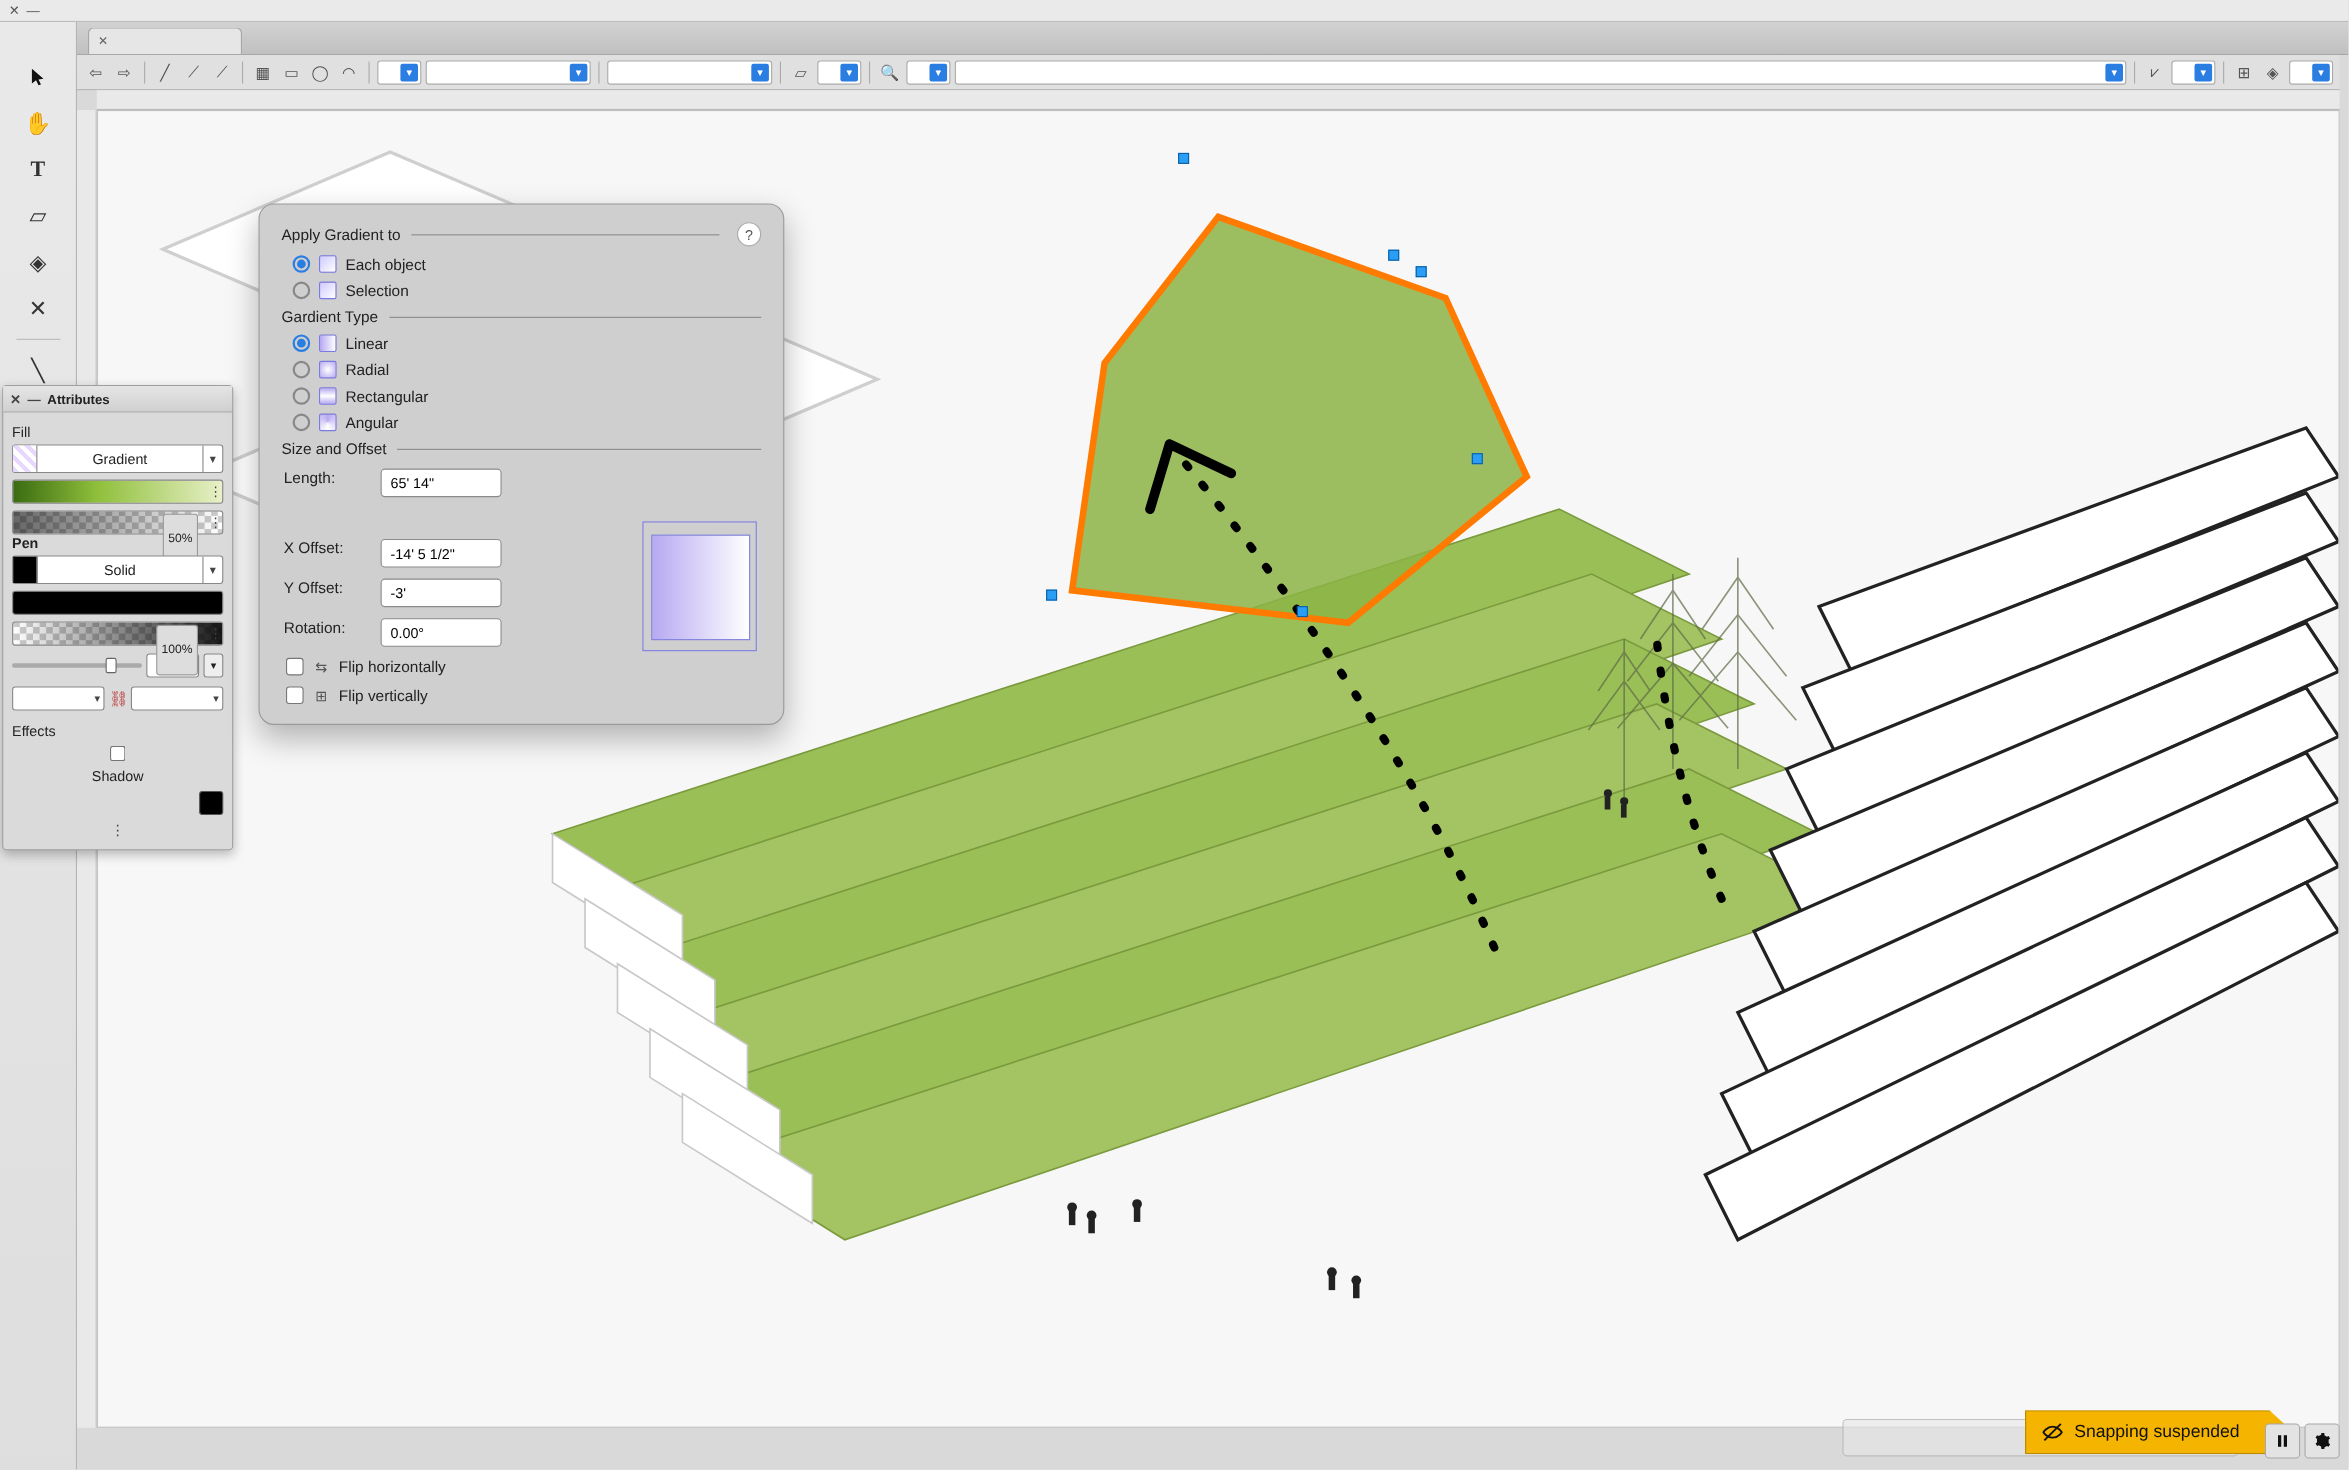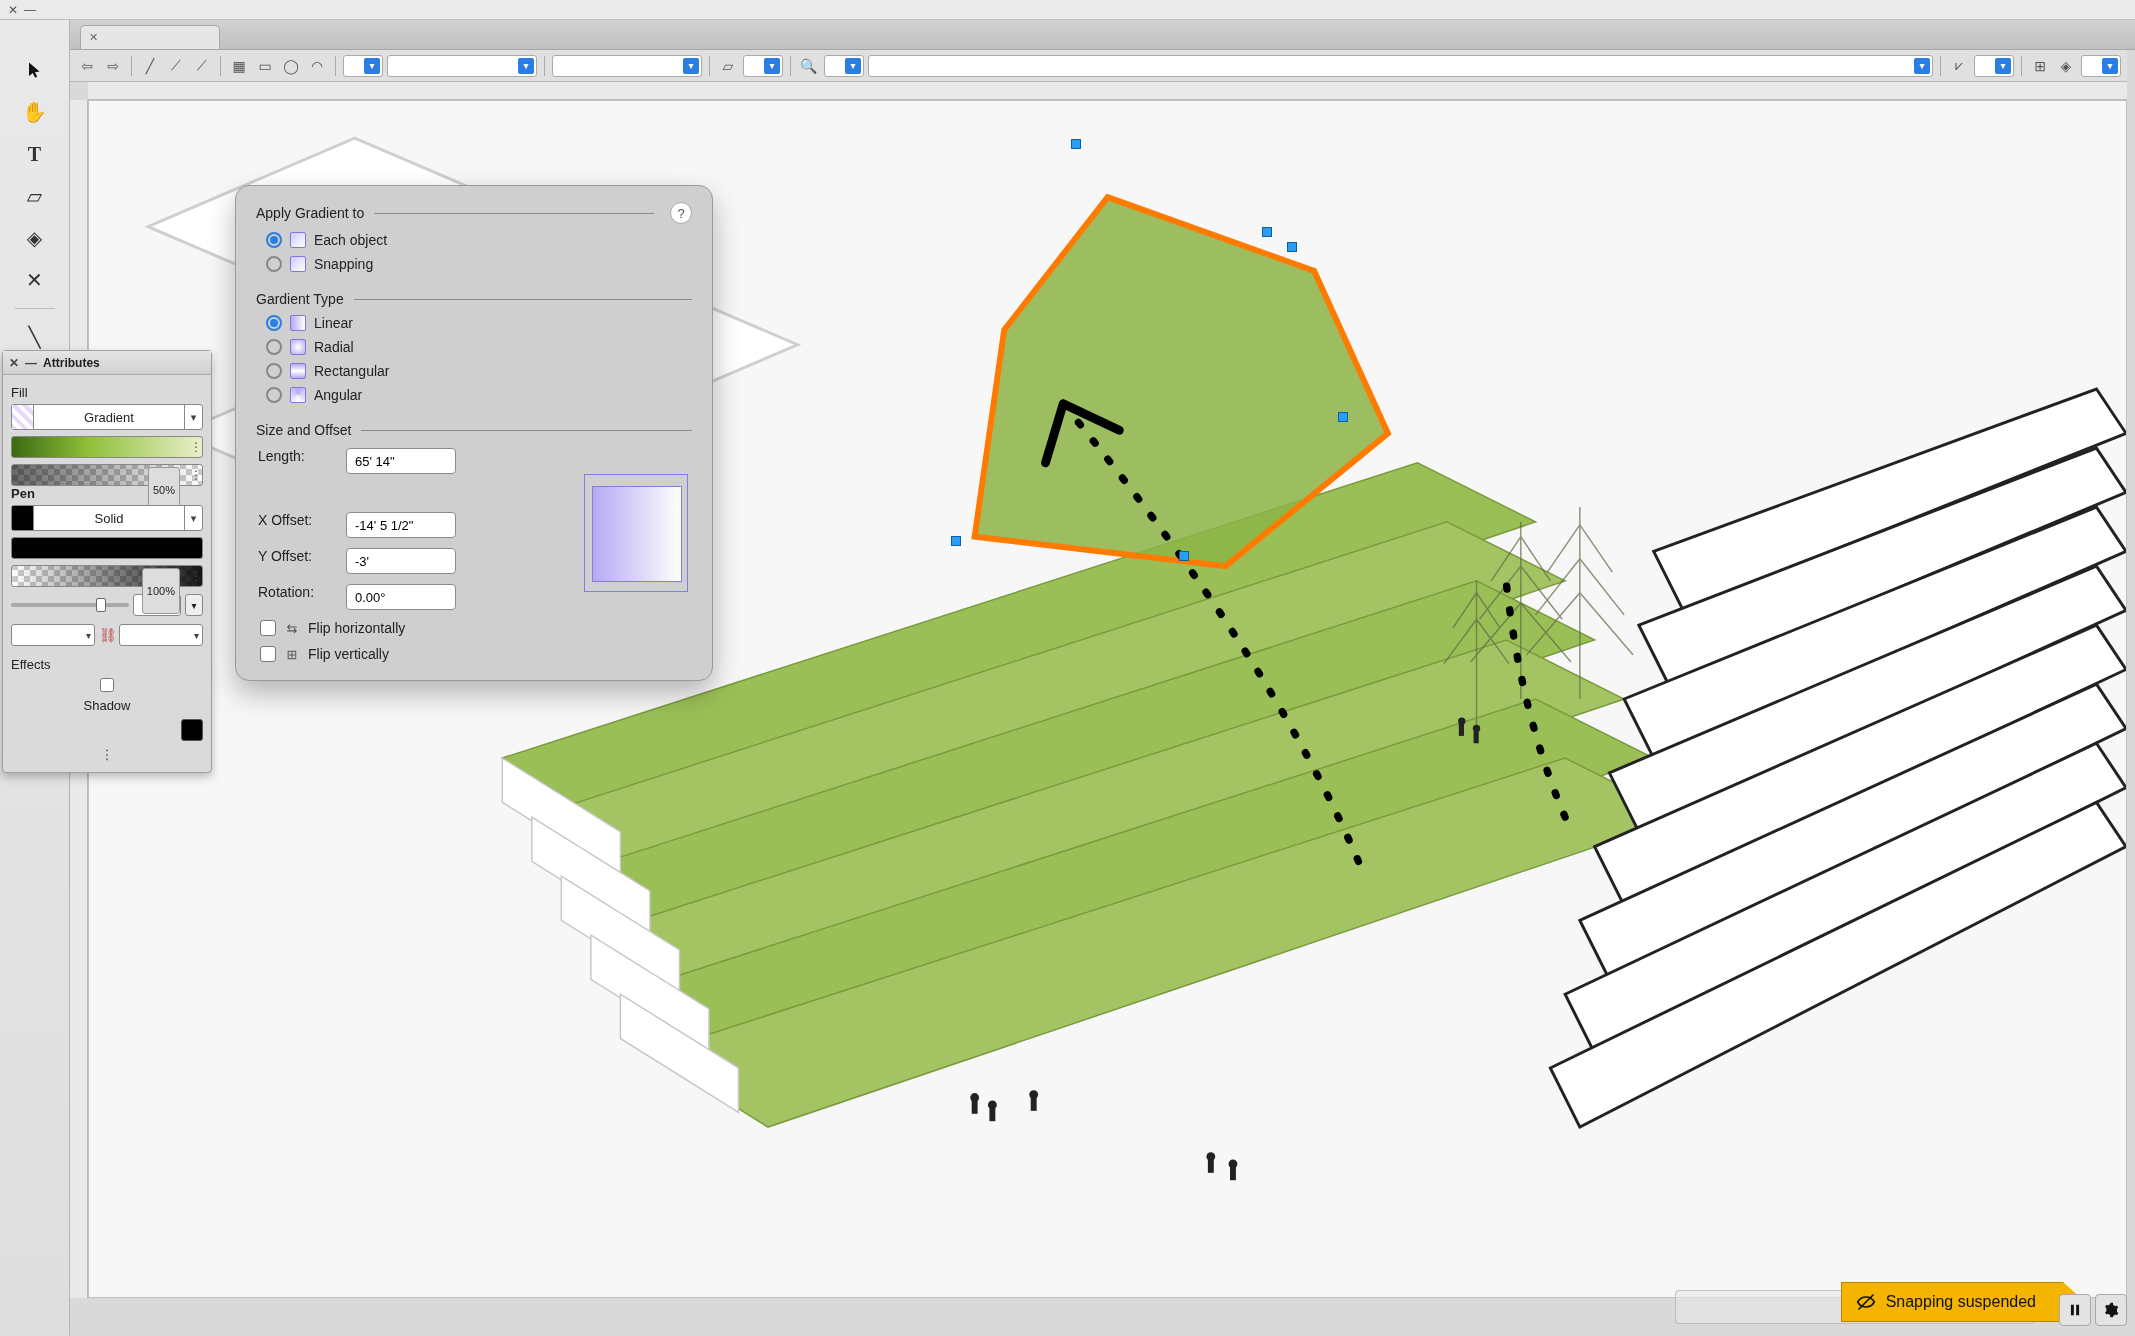--- a/index.html
+++ b/index.html
@@ -61,21 +61,21 @@
 .mini-combo{flex:1;height:22px;border:1px solid #888;border-radius:3px;background:#fff;display:flex;align-items:center;justify-content:flex-end;padding-right:14px;position:relative;}
 .mini-combo::after{content:"▾";position:absolute;right:3px;font-size:10px;color:#444;}
 .link-icon{width:16px;text-align:center;color:#b33;font-size:14px;}
 .eff-row{display:flex;align-items:center;gap:6px;margin-top:6px;flex-direction:column;}
 .eff-row input[type=checkbox]{width:14px;height:14px;}
 .eff-sw{width:22px;height:22px;background:#000;border:1px solid #555;border-radius:3px;margin-left:auto;}
 .eff-menu{width:16px;text-align:center;color:#444;}
 
 
 .grad-pop{position:absolute; left:235px; top:185px; width:478px; background:#cfcfcf; border:1px solid #9a9a9a; border-radius:14px; box-shadow:0 12px 28px rgba(0,0,0,.28); padding:16px 20px 18px; font-size:14px; color:#222;}
-.grad-pop h4{font-size:14px;font-weight:500;display:flex;align-items:center;gap:10px;margin-top:19px;}
+.grad-pop h4{font-size:14px;font-weight:500;display:flex;align-items:center;gap:10px;margin-top:8px;}
 .grad-pop h4.first{margin-top:0;}
 .grad-pop h4 .rule{flex:1;height:1px;background:#8a8a8a;}
 .help{width:22px;height:22px;border-radius:50%;background:#fff;border:1px solid #aaa;display:flex;align-items:center;justify-content:center;font-size:13px;color:#555;margin-left:6px;}
 .radio-row{display:flex;align-items:center;gap:8px;margin:8px 0 0 10px;font-size:14px;}
 .radio{width:16px;height:16px;border-radius:50%;border:2px solid #2a7de1;display:flex;align-items:center;justify-content:center;}
 .radio.off{border-color:#888;}
 .radio .dot{width:8px;height:8px;border-radius:50%;background:#2a7de1;}
 .ricon{width:16px;height:16px;border:1px solid #7a7ae0;border-radius:2px;background:linear-gradient(135deg,#cfcaff,#fff);}
 .field-row{display:flex;align-items:flex-start;gap:10px;margin:10px 0 0 2px;}
 .field-row label{width:78px;font-size:14px;}
@@ -336,21 +336,21 @@
     <div class="radio-row">
       <span class="radio">
           <span class="dot"></span>
         </span>
       <span class="ricon"></span>
       <span>Each object</span>
     </div>
     <div class="radio-row">
       <span class="radio off"></span>
       <span class="ricon"></span>
-      <span>Snapping</span>
+      <span>Selection</span>
     </div>
 
     <h4>
         <span>Gardient Type</span>
         <span class="rule"></span>
       </h4>
     <div class="radio-row">
       <span class="radio">
           <span class="dot"></span>
         </span>

